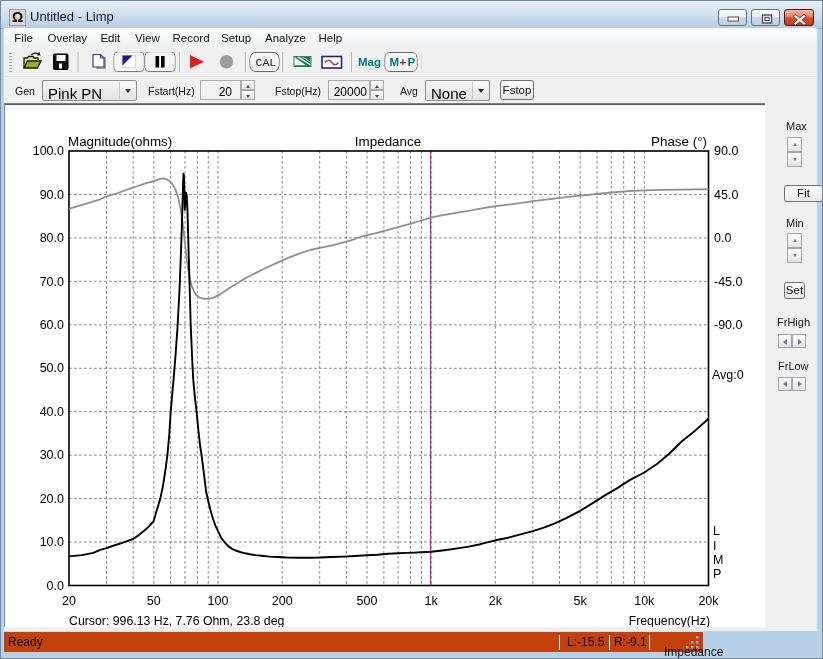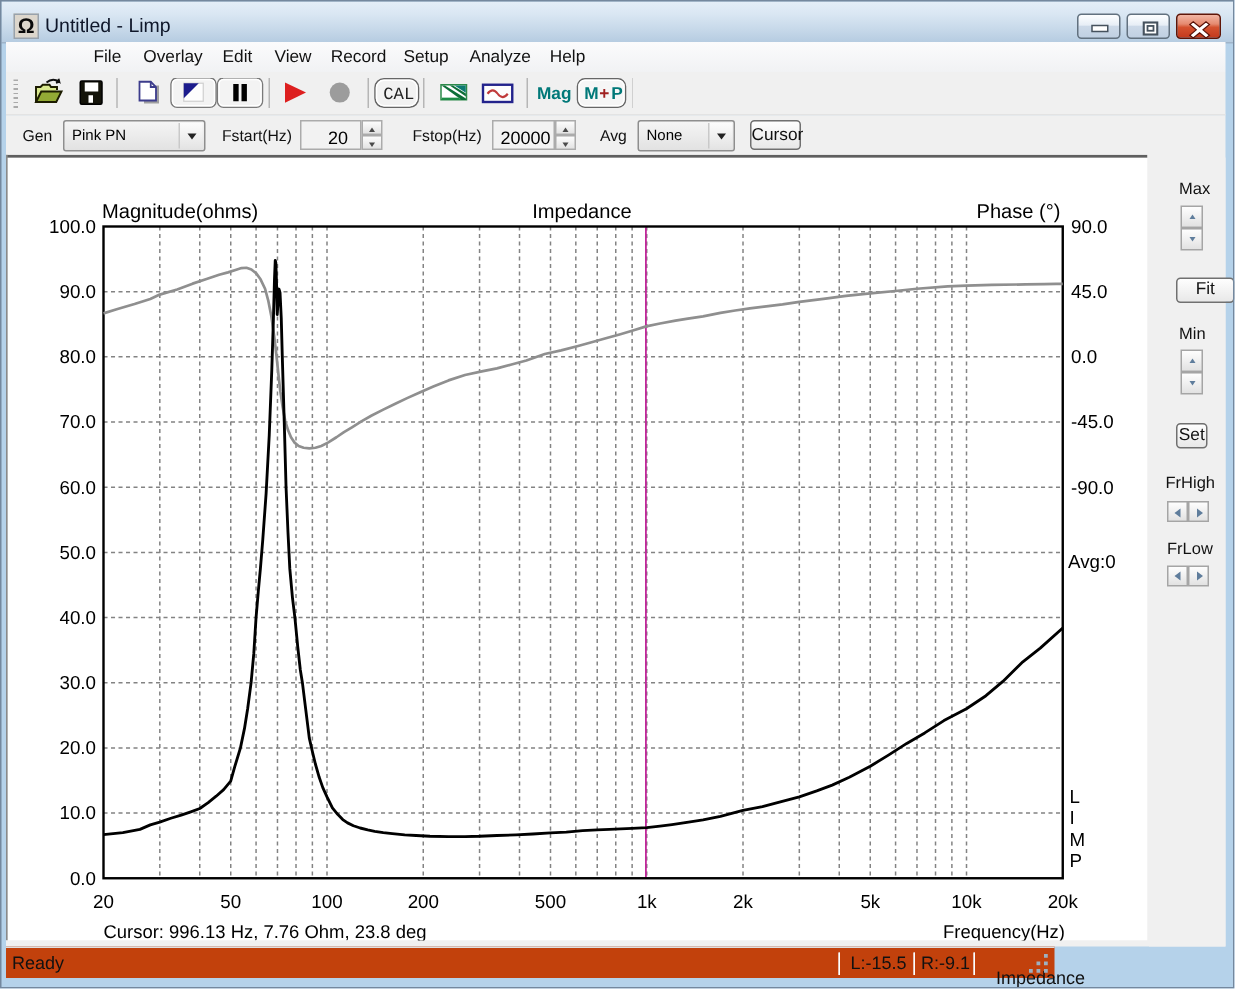--- a/index.html
+++ b/index.html
@@ -6,26 +6,26 @@
 .abs{position:absolute;}
 #frame{left:0;top:0;width:823px;height:659px;border:1px solid #74889e;pointer-events:none;}
 #titlebar{left:1px;top:1px;width:821px;height:28px;background:linear-gradient(#e4eef8 0%,#dae7f3 30%,#c6d8e9 70%,#b6cce1 100%);border-bottom:1px solid #9fb4c9;}
 #appicon{left:9px;top:9px;width:17px;height:17px;background:#dcd6cc;border:1px solid #98a2ac;font-size:14px;font-weight:bold;color:#0a0a0a;text-align:center;line-height:15px;}
 #title{left:30px;top:9px;font-size:13px;color:#0f172a;}
 .wbtn{top:9px;height:17px;border-radius:3px;}
 #btnmin{left:718px;width:29px;background:linear-gradient(#fdfeff 0%,#e7eef6 45%,#ccd9e8 50%,#c0d0e2 100%);border:1px solid #62717f;}
 #btnmax{left:751px;width:29px;background:linear-gradient(#fdfeff 0%,#e7eef6 45%,#ccd9e8 50%,#c0d0e2 100%);border:1px solid #62717f;}
 #btncls{left:784px;width:30px;background:linear-gradient(#f2b5a4 0%,#e58a70 40%,#d4512f 55%,#c43a1e 100%);border:1px solid #5e1508;}
 #menubar{left:4px;top:28px;width:813px;height:20px;background:linear-gradient(#fbfbfc,#f1f2f4);font-size:11.5px;color:#111;}
-.mi{position:absolute;top:4px;margin-left:48px;}
+.mi{position:absolute;top:4px;}
 #toolbar1{left:4px;top:48px;width:813px;height:29px;background:#f0f0f0;border-bottom:1px solid #e3e3e3;}
 #toolbar2{left:4px;top:77px;width:813px;height:27px;background:#f0f0f0;}
 .grip{position:absolute;left:8px;width:3px;background:repeating-linear-gradient(#aaa 0,#aaa 1px,#f0f0f0 1px,#f0f0f0 3px);}
 .lbl{position:absolute;font-size:10.5px;color:#111;}
-.combo{position:absolute;height:21px;border:1px solid #8e8e8e;border-radius:2px;background:linear-gradient(#f5f5f5,#e2e2e2);font-size:10px;text-align:right;}
+.combo{position:absolute;height:21px;border:1px solid #8e8e8e;border-radius:2px;background:linear-gradient(#f5f5f5,#e2e2e2);font-size:15px;text-align:right;}
 .combo .tx{position:absolute;left:5px;top:4px;color:#000;}
 .combo .ar{position:absolute;right:1px;top:1px;width:16px;height:17px;background:linear-gradient(#fcfcfc,#e4e4e4);border-left:1px solid #c9c9c9;}
 .combo .ar:after{content:"";position:absolute;left:4.5px;top:7px;border:3.5px solid transparent;border-top:4.5px solid #222;}
 .nfield{position:absolute;height:20px;background:#f2f2f2;border:1px solid #ababab;font-size:12px;text-align:right;color:#000;}
 .spin{position:absolute;width:14px;height:20px;}
 .spin .u,.spin .d{position:absolute;left:0;width:14px;height:10px;border:1px solid #ababab;background:linear-gradient(#fdfdfd,#e3e3e3);}
 .spin .u{top:0;}.spin .d{top:10px;}
 .spin .u:after{content:"";position:absolute;left:4px;top:3.5px;border:2.5px solid transparent;border-bottom:3.5px solid #4a4a4a;border-top:none;}
 .spin .d:after{content:"";position:absolute;left:4px;top:3.5px;border:2.5px solid transparent;border-top:3.5px solid #4a4a4a;border-bottom:none;}
 #client{left:4px;top:104px;width:813px;height:527px;background:#f0f0f0;}
@@ -144,21 +144,21 @@
 <div class="nfield" style="left:324px;top:3px;width:42px;padding:4px 2px 0 0">20000</div>
 <div class="spin" style="left:366px;top:3px">
       <span class="u"></span>
       <span class="d"></span>
     </div>
 <span class="lbl" style="left:396px;top:8px">Avg</span>
 <div class="combo" style="left:421px;top:3px;width:65px">
       <span class="tx">None</span>
       <span class="ar"></span>
     </div>
-<div class="rbtn" style="left:496px;top:3px;width:34px;height:20px;line-height:18px;border-radius:3px">Cursor</div>
+<div class="rbtn" style="left:496px;top:3px;width:34px;height:20px;line-height:18px;border-radius:3px">Fstop</div>
 </div>
 <div class="abs" id="client">
 <svg id="chart" style="position:absolute;left:0;top:-1px" width="761" height="524" viewBox="4 103 761 524">
 <rect x="4" y="103" width="761" height="524" fill="#ffffff"></rect>
 <rect x="4" y="103.2" width="761" height="1.9" fill="#5f5f5f"></rect>
       <rect x="4" y="103.2" width="1.1" height="523.8" fill="#8a8a8a"></rect>
 <rect x="69" y="151" width="639.5" height="434.5" fill="#fff" stroke="none"></rect>
 <g stroke="#838383" stroke-width="1" stroke-dasharray="2.7,2.3">
         <line x1="69" y1="542.05" x2="708.5" y2="542.05"></line>
         <line x1="69" y1="498.60" x2="708.5" y2="498.60"></line>

